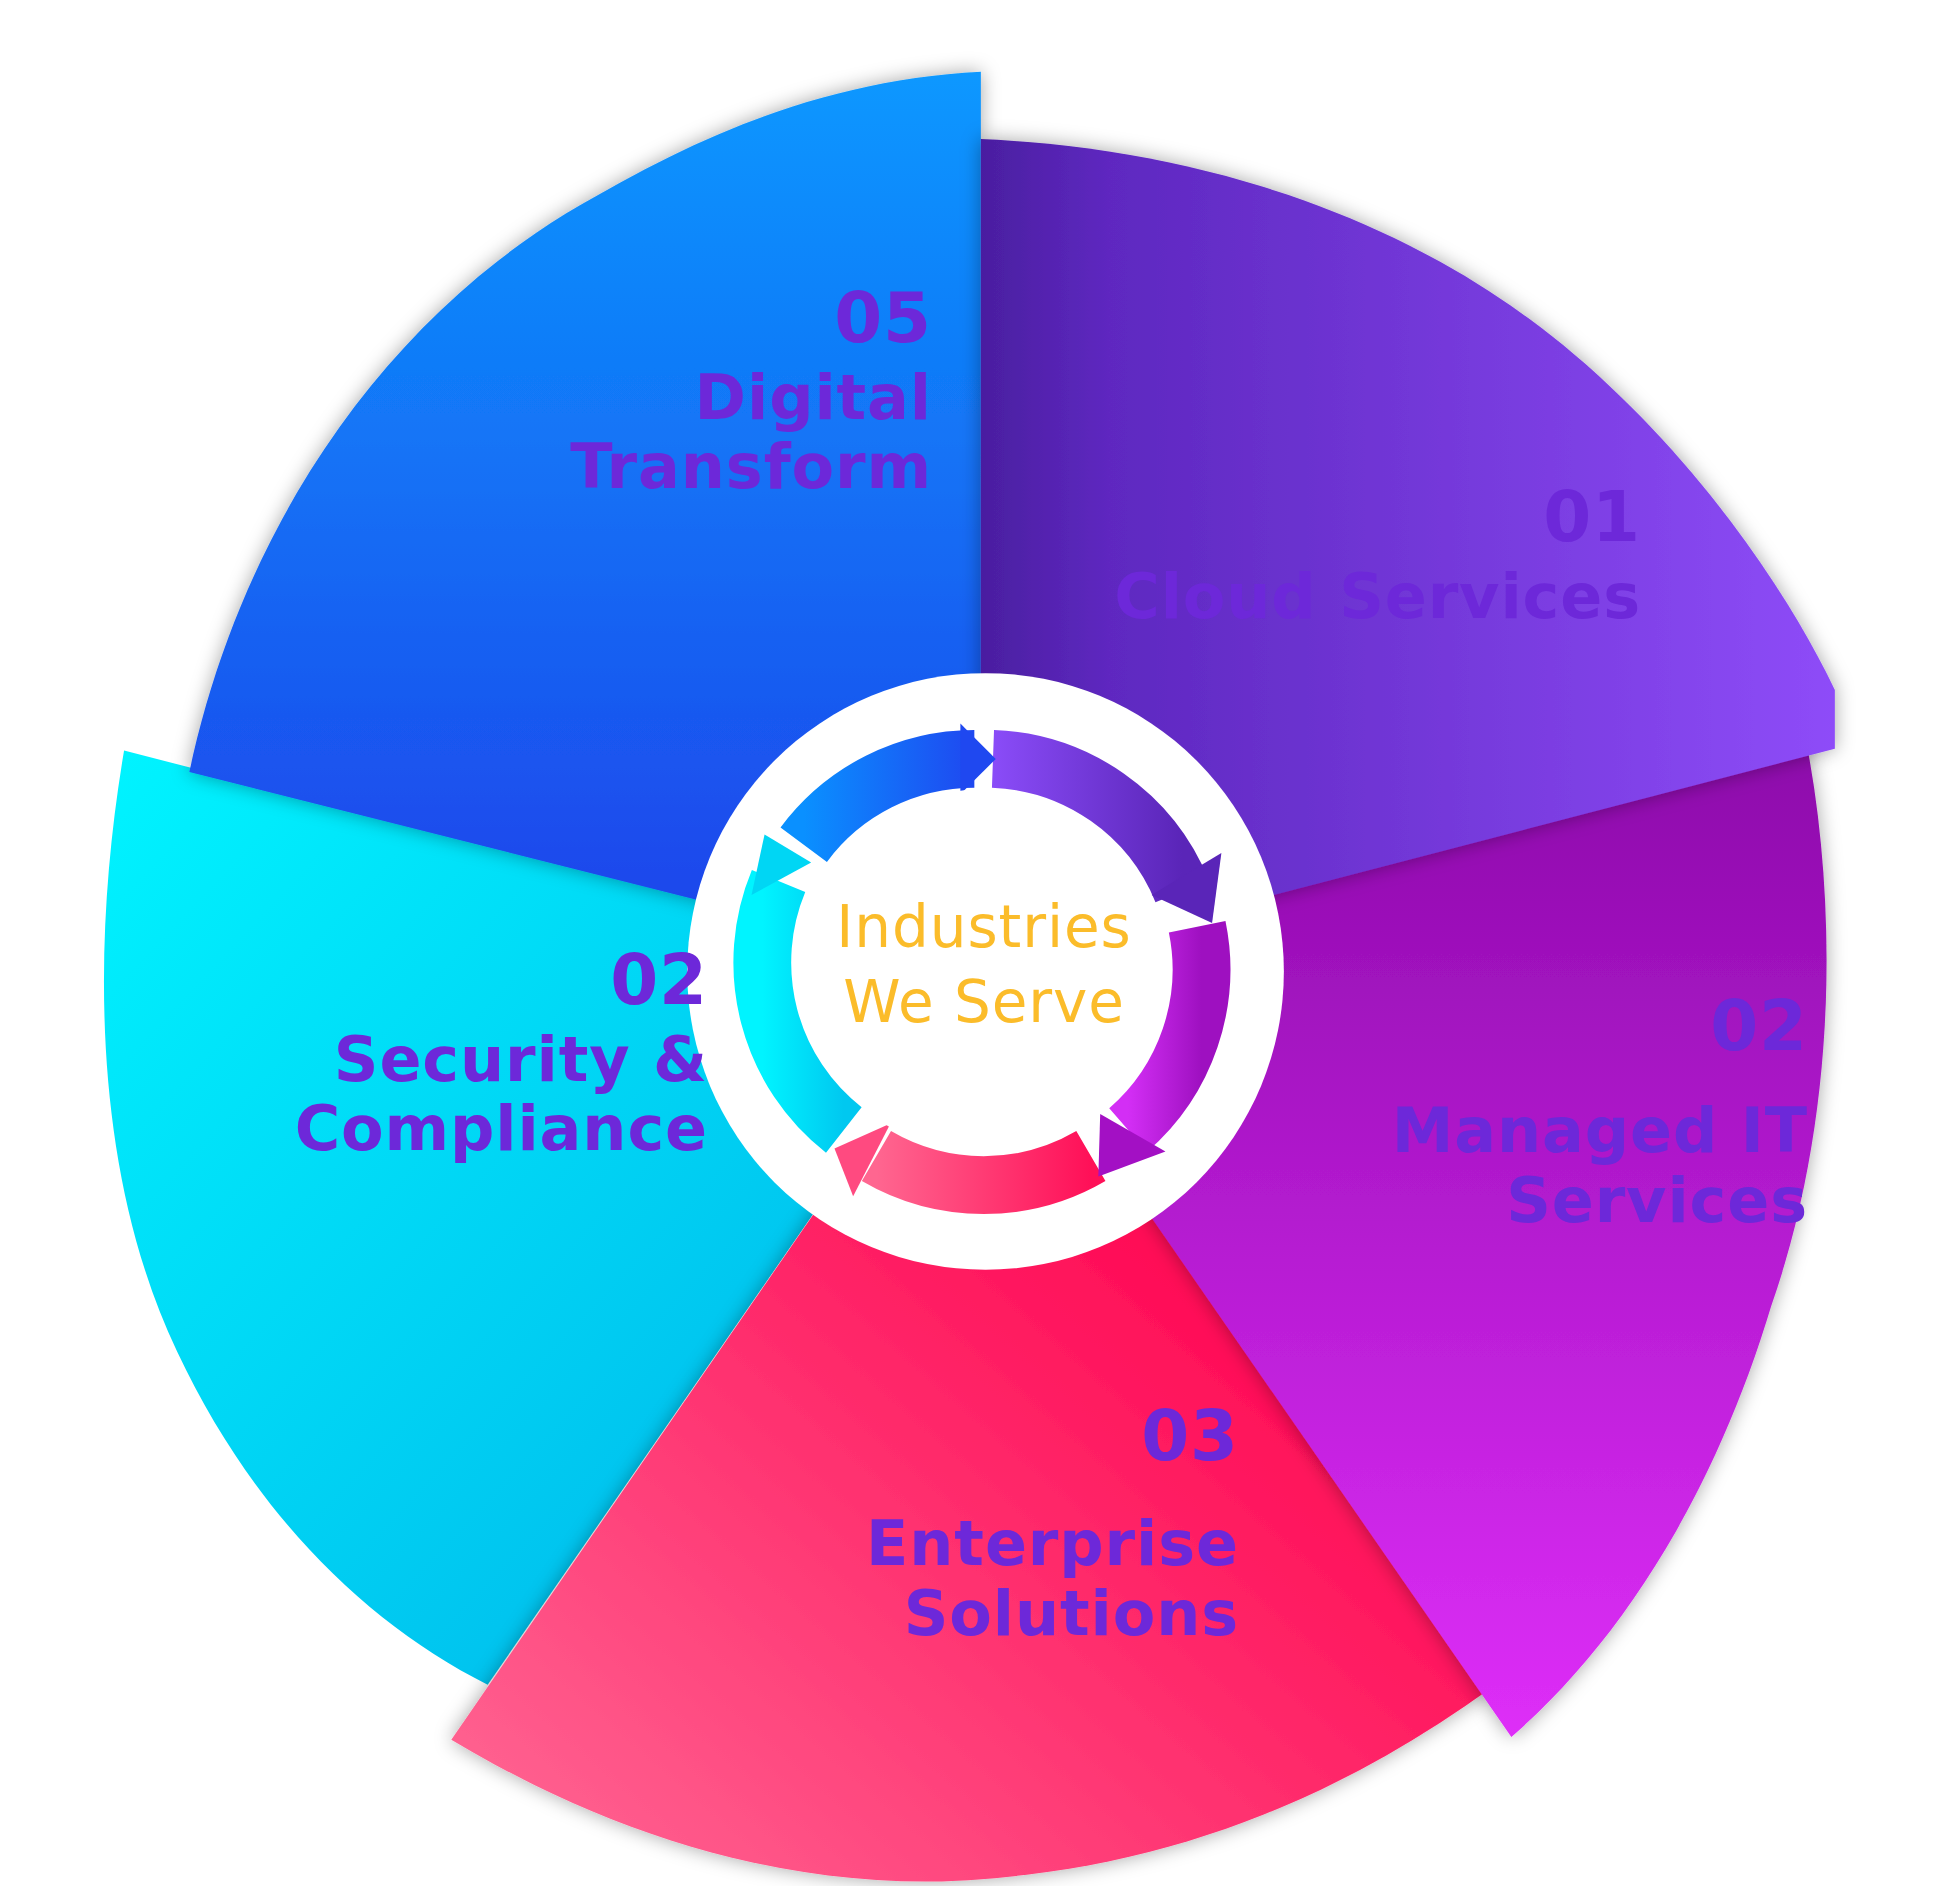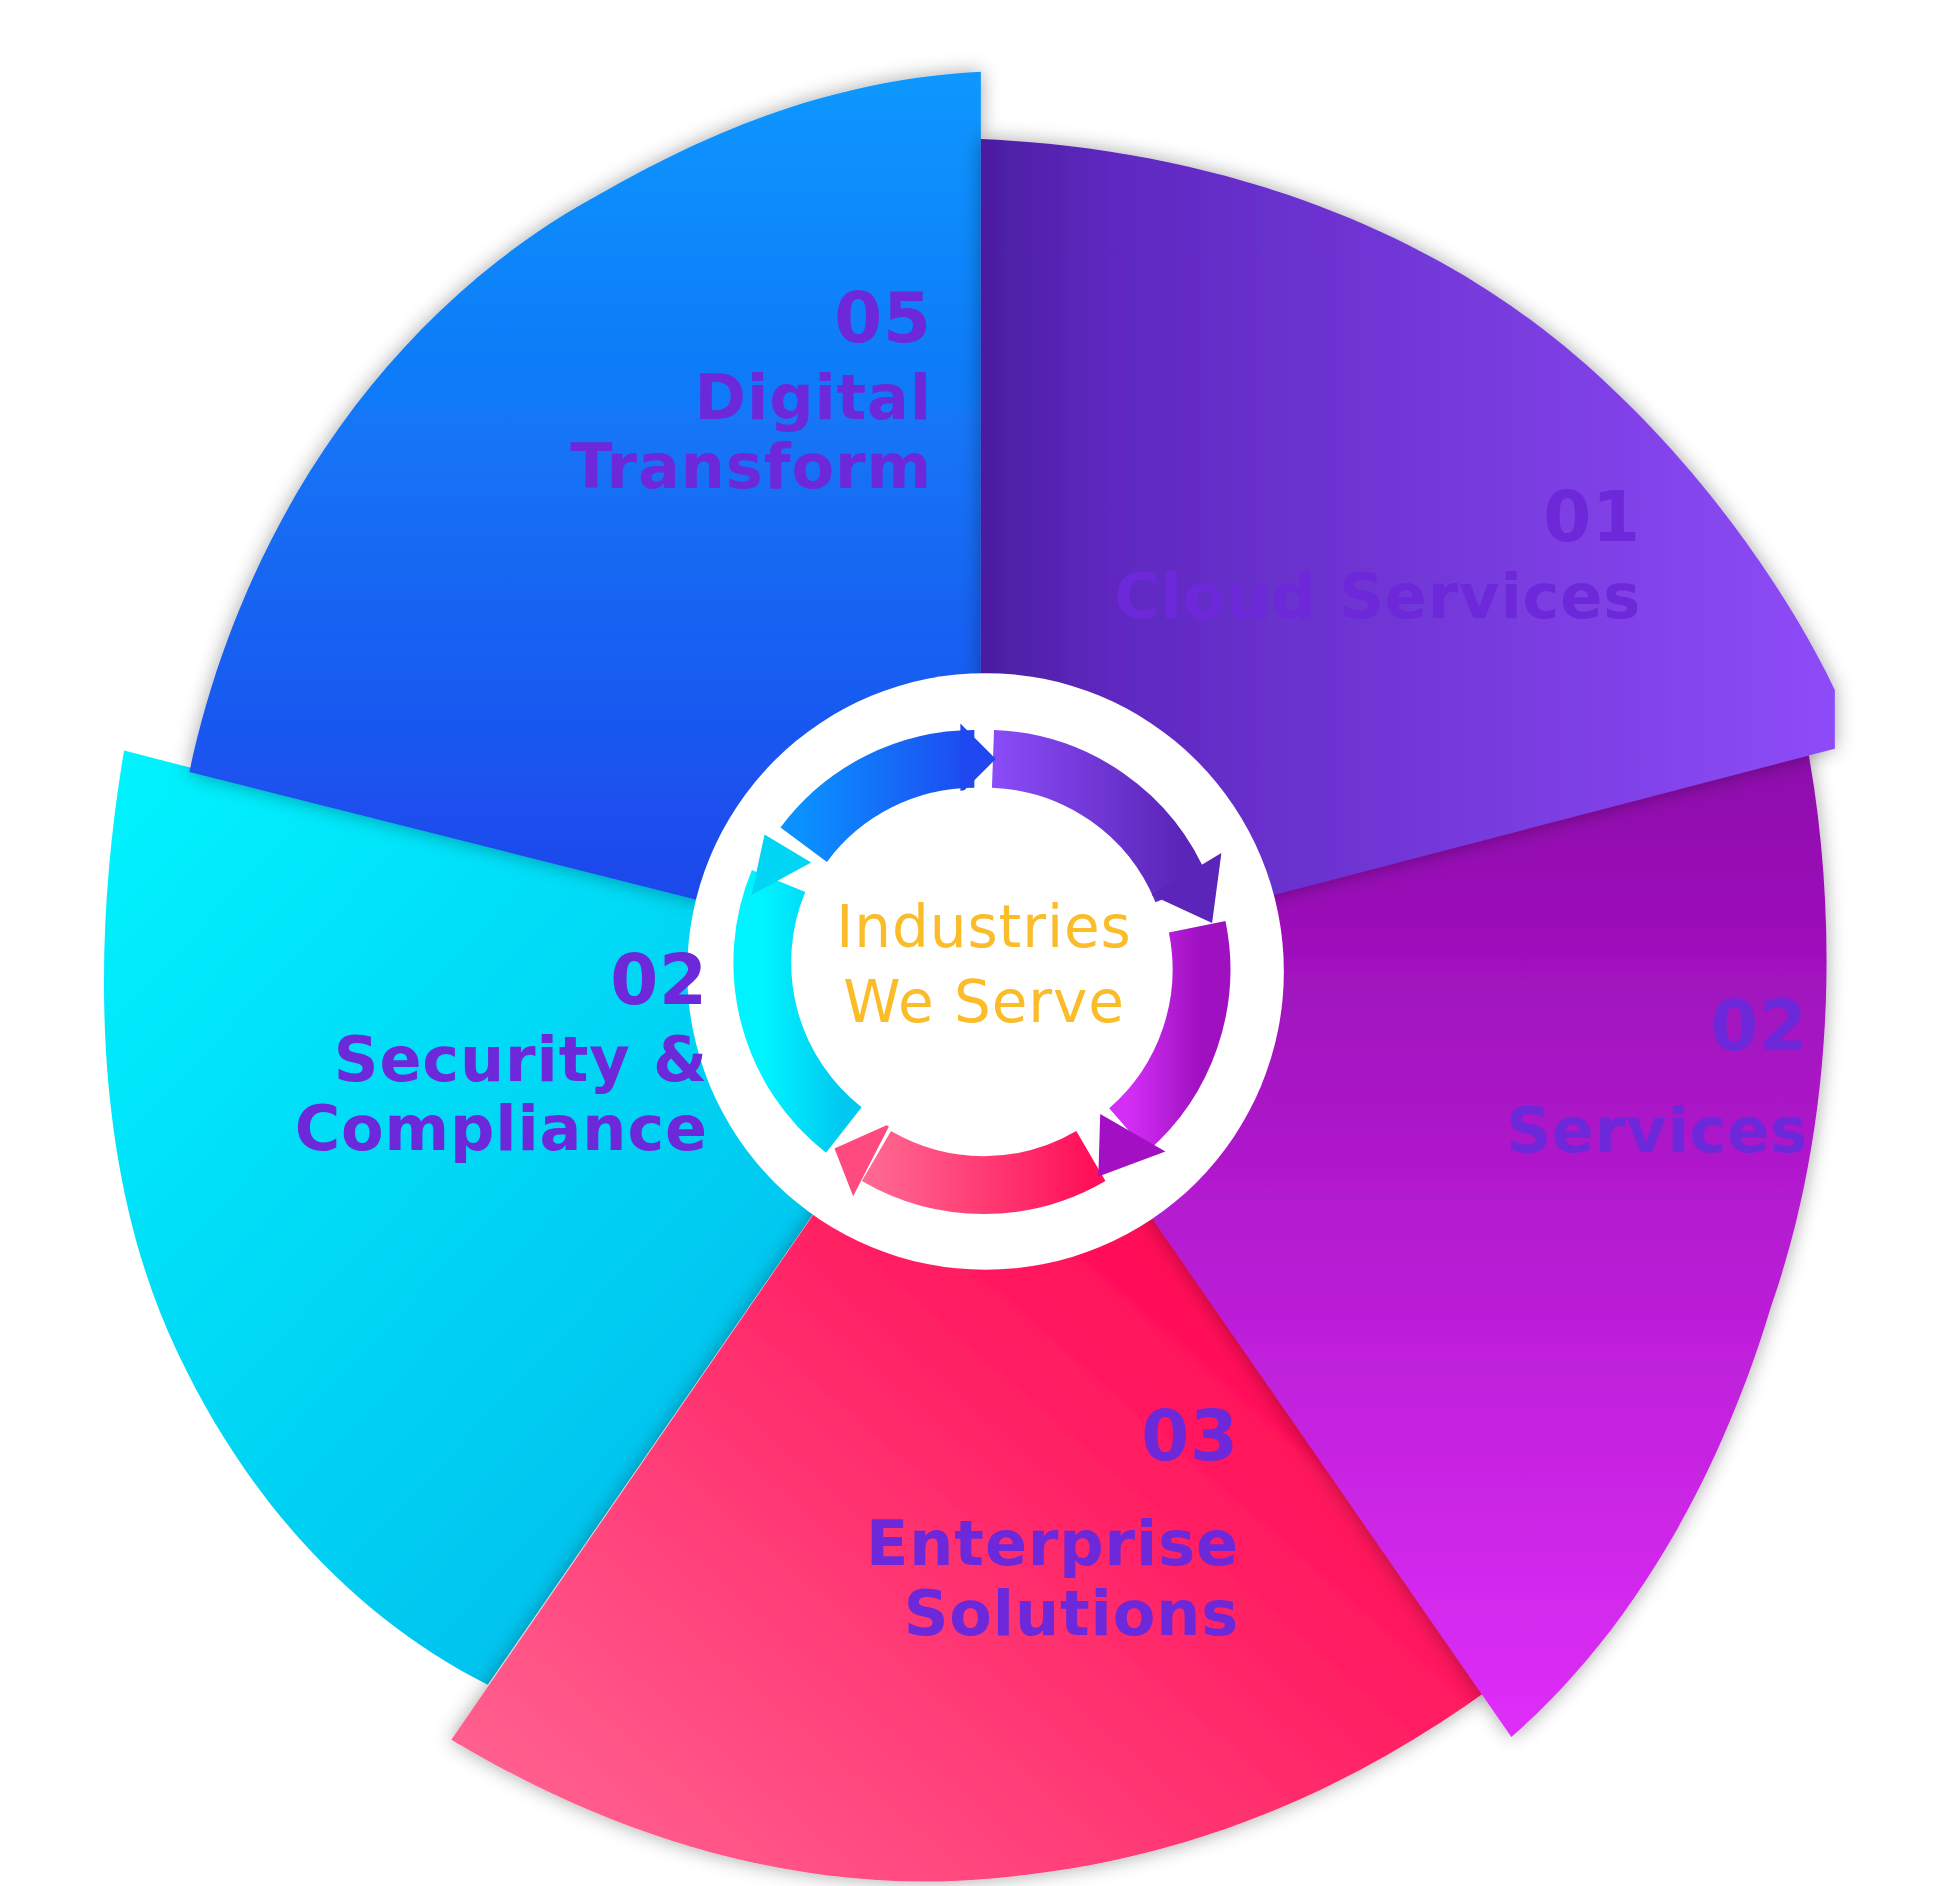--- a/index.html
+++ b/index.html
@@ -101,20 +101,21 @@
   <circle cx="1057" cy="1042" r="196" fill="#ffffff"></circle>
 </svg>
 
 <div class="label" style="left:1044px; top:436px; width:597px;margin-top:43px;">
   <span class="num">01</span>
   <span class="title">Cloud Services</span>
 </div>
 
 <div class="label" style="left:1305px; top:988px; width:503px;">
   <span class="num" style="margin-bottom:31px;">02</span>
+  <span class="title">Managed IT</span>
   <span class="title">Services</span>
 </div>
 
 <div class="label" style="left:736px; top:1398px; width:503px;">
   <span class="num" style="margin-bottom:34px;">03</span>
   <span class="title">Enterprise</span>
   <span class="title">Solutions</span>
 </div>
 
 <div class="label" style="left:186px; top:942px; width:522px;">

